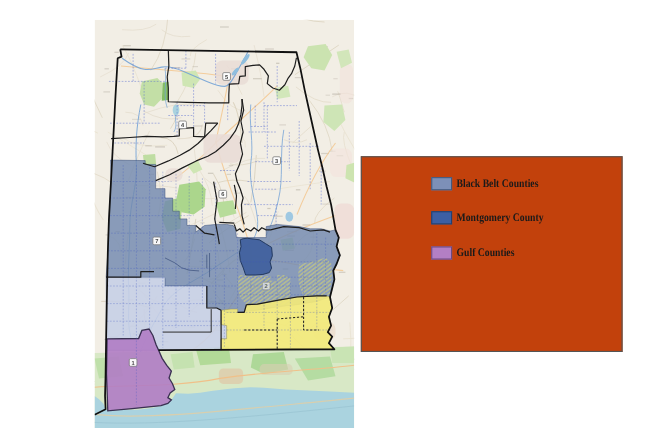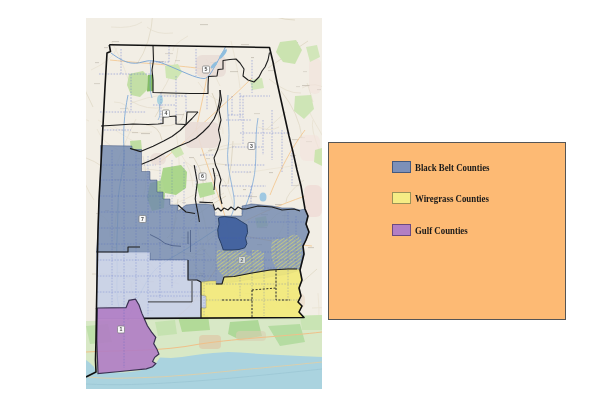--- a/index.html
+++ b/index.html
@@ -1,17 +1,17 @@
 <!DOCTYPE html>
 <html><head><meta charset="utf-8">
 <style>
 html,body{margin:0;padding:0;background:#fff;width:600px;height:404px;overflow:hidden}
 #stage{position:relative;width:600px;height:404px;font-family:"Liberation Sans",sans-serif}
 #map{position:absolute;left:0;top:0;filter:blur(0.4px)}
-#legend{position:absolute;left:328px;top:142px;width:238px;height:178px;background:#fdba74;border:1px solid #555;box-sizing:border-box}
+#legend{position:absolute;left:328px;top:142px;width:238px;height:178px;background:#c2410c;border:1px solid #555;box-sizing:border-box}
 .row{position:absolute;left:63px;display:flex;align-items:center;height:14px}
 .row:nth-child(1){top:17px}
 .row:nth-child(2){top:48px}
 .row:nth-child(3){top:80px}
 .row:nth-child(4){top:111px}
 .row:nth-child(5){top:144px}
 .sw{display:inline-block;width:17px;height:10.5px;border:1.5px solid;margin-right:4px;flex:none}
 .lb{font-family:"Liberation Serif",serif;font-weight:bold;font-size:10.5px;color:#1a1a1a;white-space:nowrap;display:inline-block;transform:scaleX(0.84);transform-origin:0 50%}
 </style></head>
 <body>
@@ -435,20 +435,20 @@
             <text x="121" y="331.4" font-family="Liberation Sans, sans-serif" font-size="5.2" font-weight="bold" fill="#444" text-anchor="middle">1</text>
           </g>
 </g>
 </svg></div>
 <div id="legend">
 <div class="row">
         <span class="sw" style="background:#7d90b8;border-color:#44597e"></span>
         <span class="lb">Black Belt Counties</span>
       </div>
 <div class="row">
-        <span class="sw" style="background:#f5ec85;border-color:#9a9257"></span>
-        <span class="lb">Wiregrass Counties</span>
+        <span class="sw" style="background:#3c5fa4;border-color:#24406e"></span>
+        <span class="lb">Montgomery County</span>
       </div>
 <div class="row">
         <span class="sw" style="background:#b37fc4;border-color:#6b4a80"></span>
         <span class="lb">Gulf Counties</span>
       </div>
 </div>
 </div>
 </body></html>

